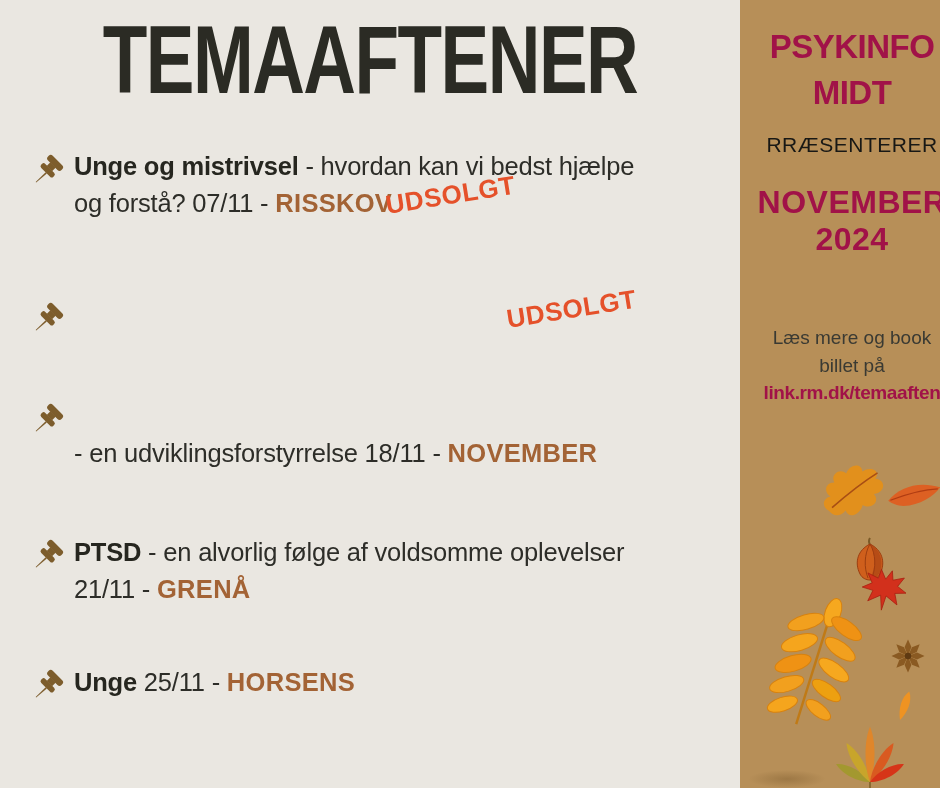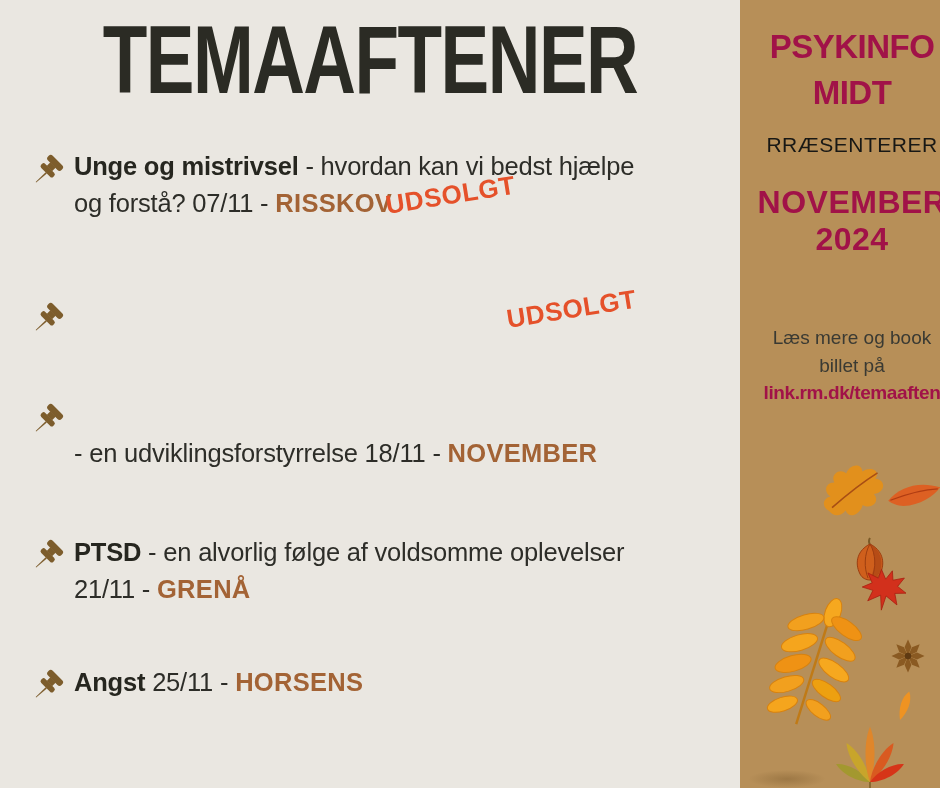--- a/index.html
+++ b/index.html
@@ -115,21 +115,21 @@
     <br>
     <span>- en udviklingsforstyrrelse 18/11 - </span><span class="city">NOVEMBER</span>
   </div>
 
   <div class="event" style="top:534px">
     <b>PTSD</b><span> - en alvorlig følge af voldsomme oplevelser</span><br>
     <span>21/11 - </span><span class="city">GRENÅ</span>
   </div>
 
   <div class="event" style="top:664px">
-    <b>Angst</b><span> 25/11 - </span><span class="city">HORSENS</span>
+    <b>Unge</b><span> 25/11 - </span><span class="city">HORSENS</span>
   </div>
 
   <div class="sidebar">
     <div class="block org">
       <div>PSYKINFO</div>
       <div>MIDT</div>
     </div>
     <div class="block presents">RRÆSENTERER</div>
     <div class="block month">
       <div>NOVEMBER</div>

